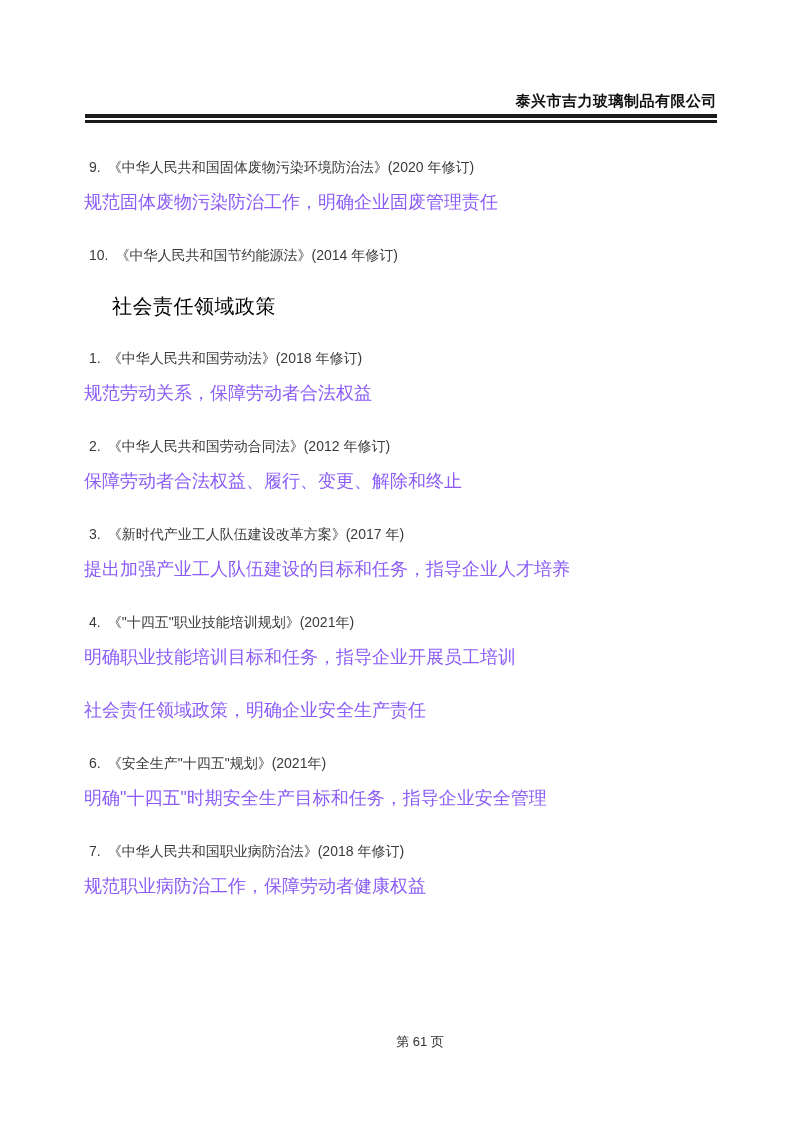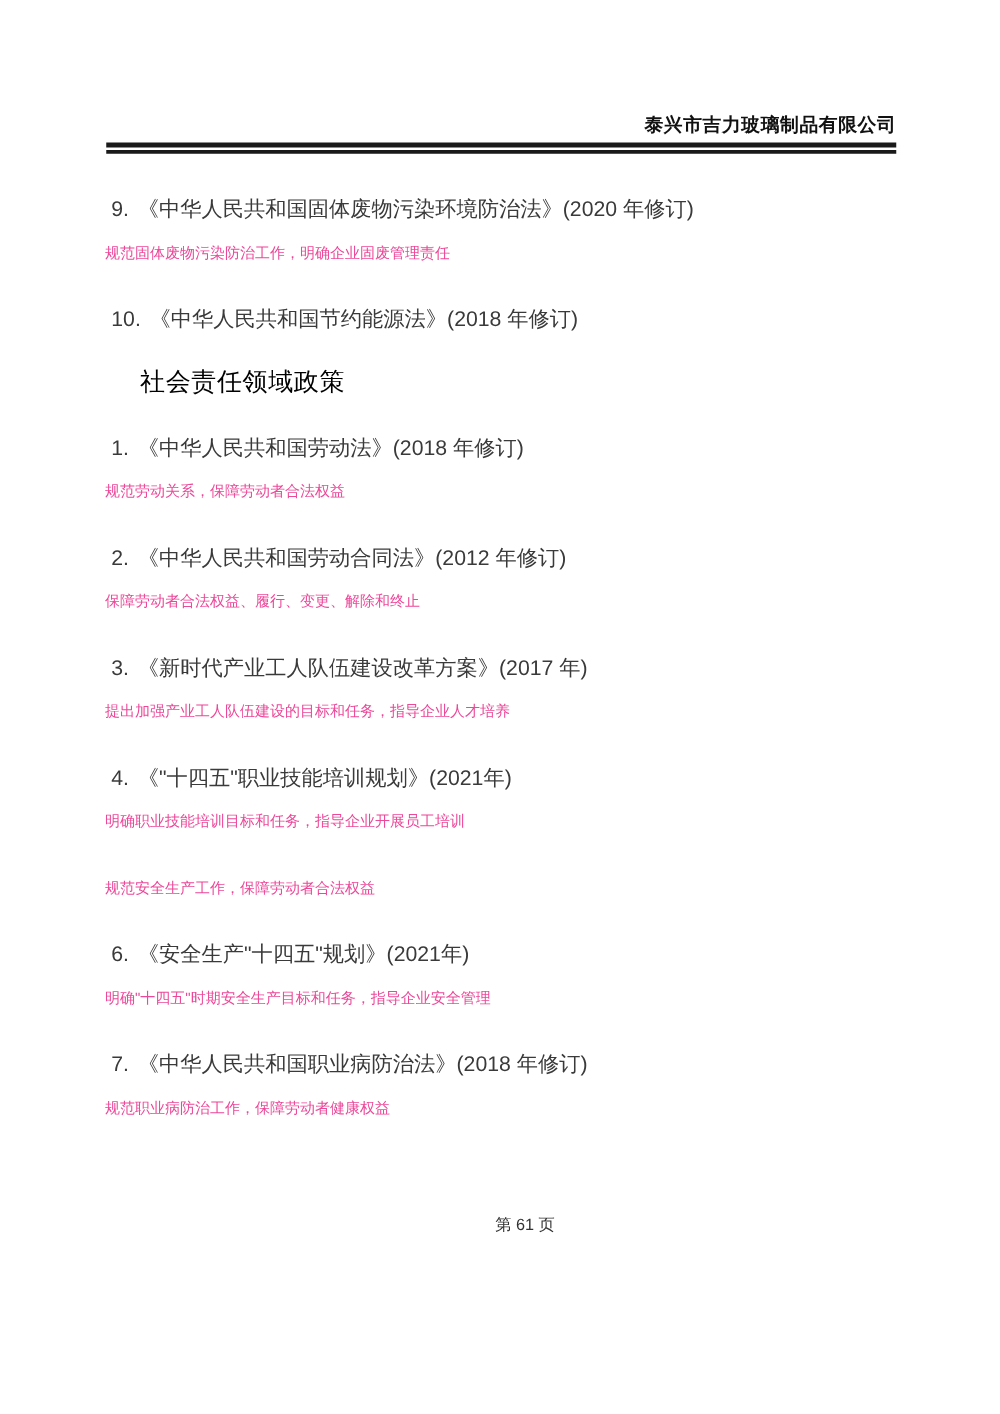--- a/index.html
+++ b/index.html
@@ -46,48 +46,48 @@
   .doc-body {
     position: absolute;
     left: 84px;
     right: 80px;
     top: 158px;
   }
   .policy-item { }
   .item-title {
     margin: 0 0 16px 0;
     padding-left: 5px;
-    font-size: 17px;
+    font-size: 14px;
     line-height: 19px;
     color: #3a3a3a;
   }
   .item-title .num {
     margin-right: 7px;
   }
   .item-desc {
     margin: 0 0 34px 0;
-    font-size: 12px;
+    font-size: 18px;
     line-height: 19px;
-    color: #ec4899;
+    color: #8b5cf6;
   }
   .sec-heading {
     margin: 29px 0 31px 0;
     padding-left: 28px;
     font-size: 20px;
     line-height: 24px;
     font-weight: 400;
     color: #000000;
     letter-spacing: 0.5px;
   }
   
   .page-footer {
     position: absolute;
     left: 0;
     right: 0;
-    top: 972px;
+    top: 1034px;
     text-align: center;
     font-size: 13px;
     color: #333333;
     line-height: 16px;
     margin-left: 40px;
   }
 </style>
 </head>
 <body>
 
@@ -101,21 +101,21 @@
   <main class="doc-body" id="content">
   <section>
 
     <div class="items">
   <div class="policy-item">
     <p class="item-title"><span class="num">9.</span><span class="ttl">《中华人民共和国固体废物污染环境防治法》(2020 年修订)</span></p>
     <p class="item-desc">规范固体废物污染防治工作，明确企业固废管理责任</p>
   </div>
 
   <div class="policy-item">
-    <p class="item-title"><span class="num">10.</span><span class="ttl">《中华人民共和国节约能源法》(2018 年修订)</span></p>
+    <p class="item-title"><span class="num">10.</span><span class="ttl">《中华人民共和国节约能源法》(2014 年修订)</span></p>
   </div>
 </div>
   </section>
 
   <section>
     <h2 class="sec-heading">社会责任领域政策</h2>
     <div class="items">
   <div class="policy-item">
     <p class="item-title"><span class="num">1.</span><span class="ttl">《中华人民共和国劳动法》(2018 年修订)</span></p>
     <p class="item-desc">规范劳动关系，保障劳动者合法权益</p>
@@ -130,21 +130,21 @@
     <p class="item-title"><span class="num">3.</span><span class="ttl">《新时代产业工人队伍建设改革方案》(2017 年)</span></p>
     <p class="item-desc">提出加强产业工人队伍建设的目标和任务，指导企业人才培养</p>
   </div>
 
   <div class="policy-item">
     <p class="item-title"><span class="num">4.</span><span class="ttl">《"十四五"职业技能培训规划》(2021年)</span></p>
     <p class="item-desc">明确职业技能培训目标和任务，指导企业开展员工培训</p>
   </div>
 
   <div class="policy-item">
-    <p class="item-desc">规范安全生产工作，保障劳动者合法权益</p>
+    <p class="item-desc">社会责任领域政策，明确企业安全生产责任</p>
   </div>
 
   <div class="policy-item">
     <p class="item-title"><span class="num">6.</span><span class="ttl">《安全生产"十四五"规划》(2021年)</span></p>
     <p class="item-desc">明确"十四五"时期安全生产目标和任务，指导企业安全管理</p>
   </div>
 
   <div class="policy-item">
     <p class="item-title"><span class="num">7.</span><span class="ttl">《中华人民共和国职业病防治法》(2018 年修订)</span></p>
     <p class="item-desc">规范职业病防治工作，保障劳动者健康权益</p>

